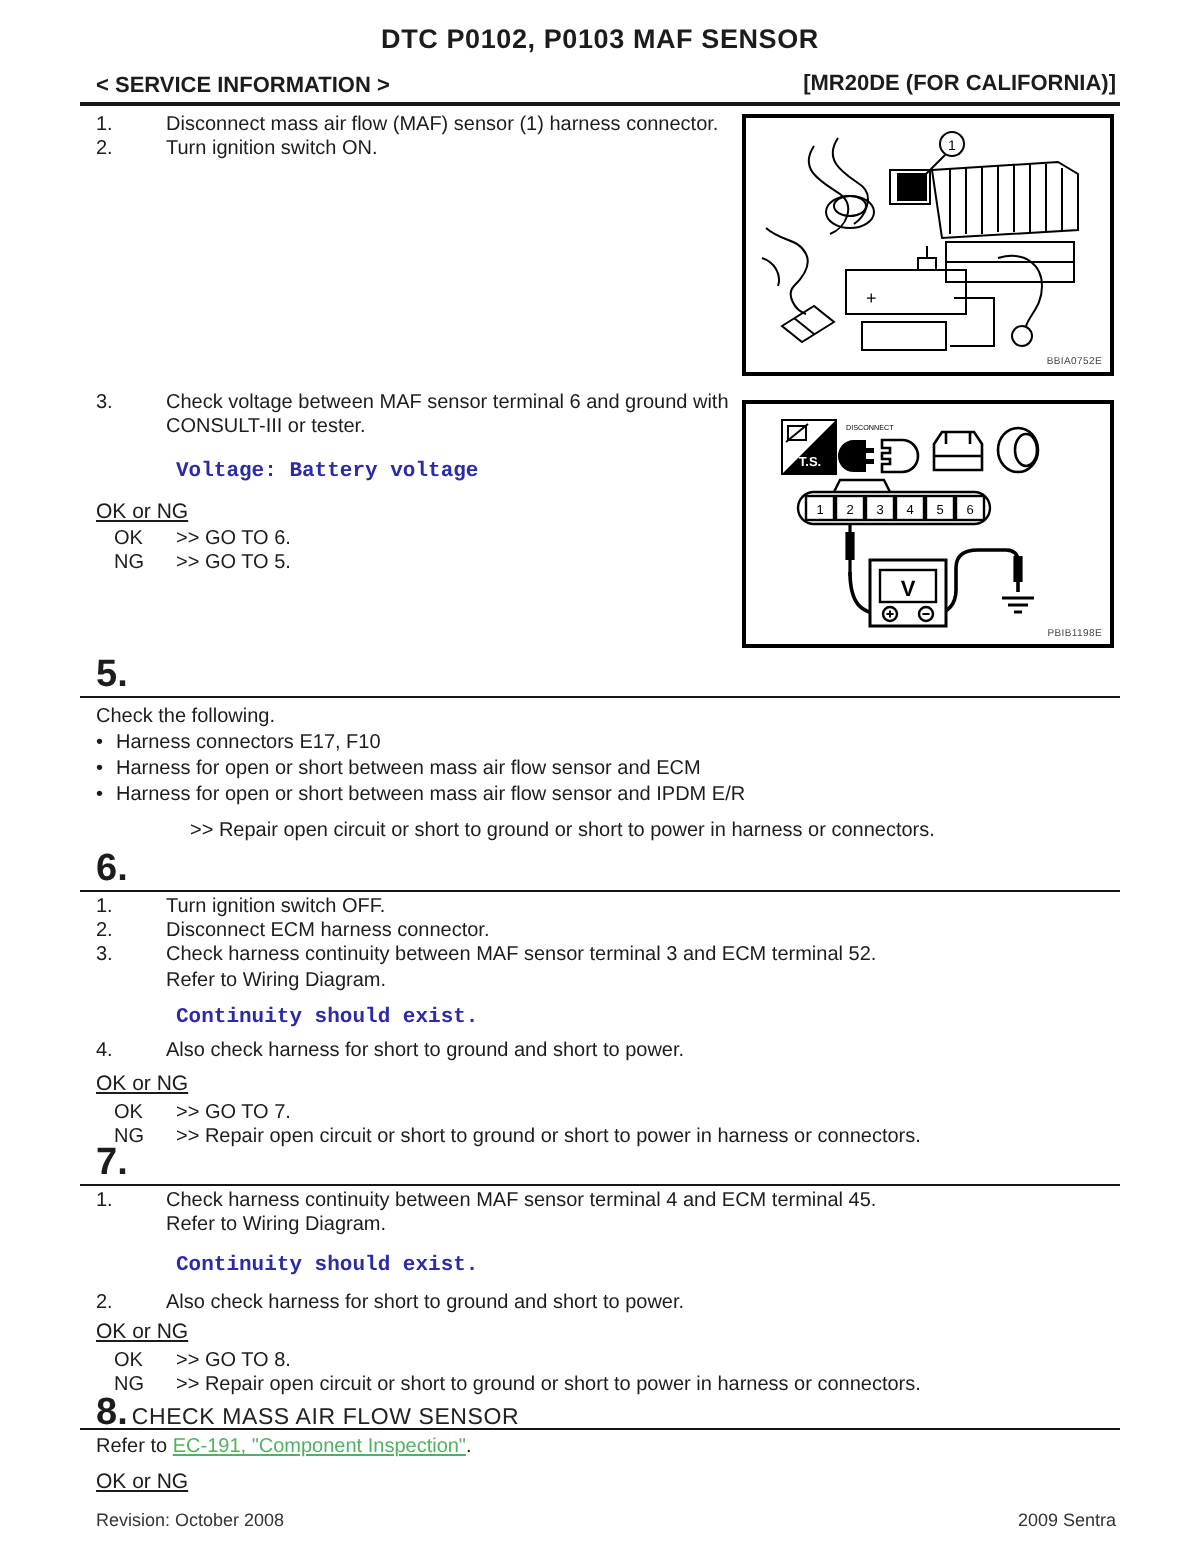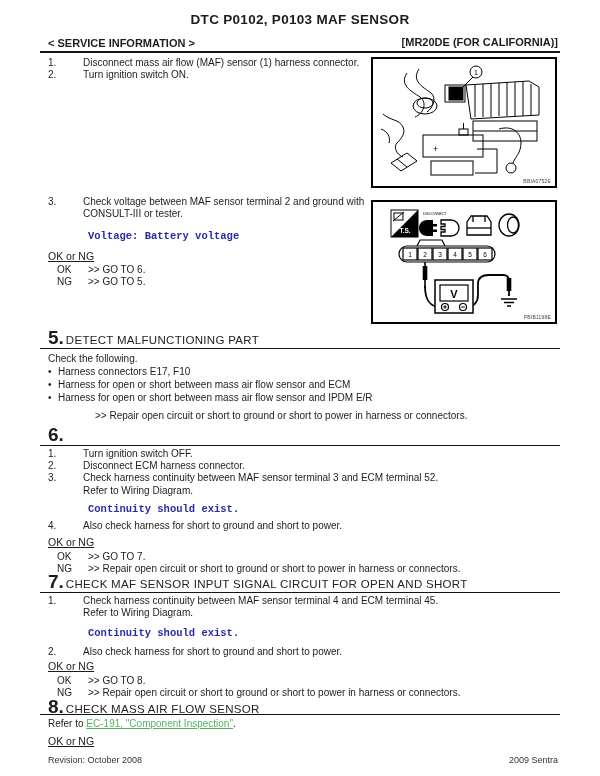--- a/index.html
+++ b/index.html
@@ -111,21 +111,21 @@
       </g>
       <text x="103" y="16" font-size="7" text-anchor="middle" fill="#000">1</text>
       <text x="60" y="93" font-size="9" fill="#000">+</text>
     </svg>
     <span class="figcode">BBIA0752E</span>
   </div>
 
   <div class="blk txt" style="top:196px;">
     <div class="step">
       <span class="n">3.</span>
-      <span class="t">Check voltage between MAF sensor terminal 2 and ground with CONSULT-III or tester.</span>
+      <span class="t">Check voltage between MAF sensor terminal 6 and ground with CONSULT-III or tester.</span>
     </div>
   </div>
   <div class="spec" style="top:230px;">Voltage: Battery voltage</div>
   <div class="okng" style="top:250px;">OK or NG</div>
   <div class="resrow" style="top:264px;">
     <span class="r">OK</span>
     <span class="a">&gt;&gt; GO TO 6.</span>
   </div>
   <div class="resrow" style="top:276px;">
     <span class="r">NG</span>
@@ -203,21 +203,20 @@
         <line x1="128" y1="97" x2="144" y2="97"></line>
         <line x1="131" y1="100.5" x2="141" y2="100.5"></line>
         <line x1="134" y1="104" x2="138" y2="104"></line>
       </g>
     </svg>
     <span class="figcode">PBIB1198E</span>
   </div>
 
   <div class="sec-head" style="top:328px;">
     <span class="sec-num">5.</span>
-    <span class="sec-title">DETECT MALFUNCTIONING PART</span>
   </div>
   <div class="rule rule-thin" style="top:348px;"></div>
   <div class="blk wide txt t13" style="top:352px;">
     <div>Check the following.</div>
     <div class="bullet">
       <span>Harness connectors E17, F10</span>
     </div>
     <div class="bullet">
       <span>Harness for open or short between mass air flow sensor and ECM</span>
     </div>
@@ -260,21 +259,20 @@
     <span class="r">OK</span>
     <span class="a">&gt;&gt; GO TO 7.</span>
   </div>
   <div class="resrow" style="top:563px;">
     <span class="r">NG</span>
     <span class="a">&gt;&gt; Repair open circuit or short to ground or short to power in harness or connectors.</span>
   </div>
 
   <div class="sec-head" style="top:572px;">
     <span class="sec-num">7.</span>
-    <span class="sec-title">CHECK MAF SENSOR INPUT SIGNAL CIRCUIT FOR OPEN AND SHORT</span>
   </div>
   <div class="rule rule-thin" style="top:592px;"></div>
   <div class="blk wide txt" style="top:595px;">
     <div class="step">
       <span class="n">1.</span>
       <span class="t">
         <span>Check harness continuity between MAF sensor terminal 4 and ECM terminal 45.</span><br>
         <span>Refer to Wiring Diagram.</span>
       </span>
     </div>

